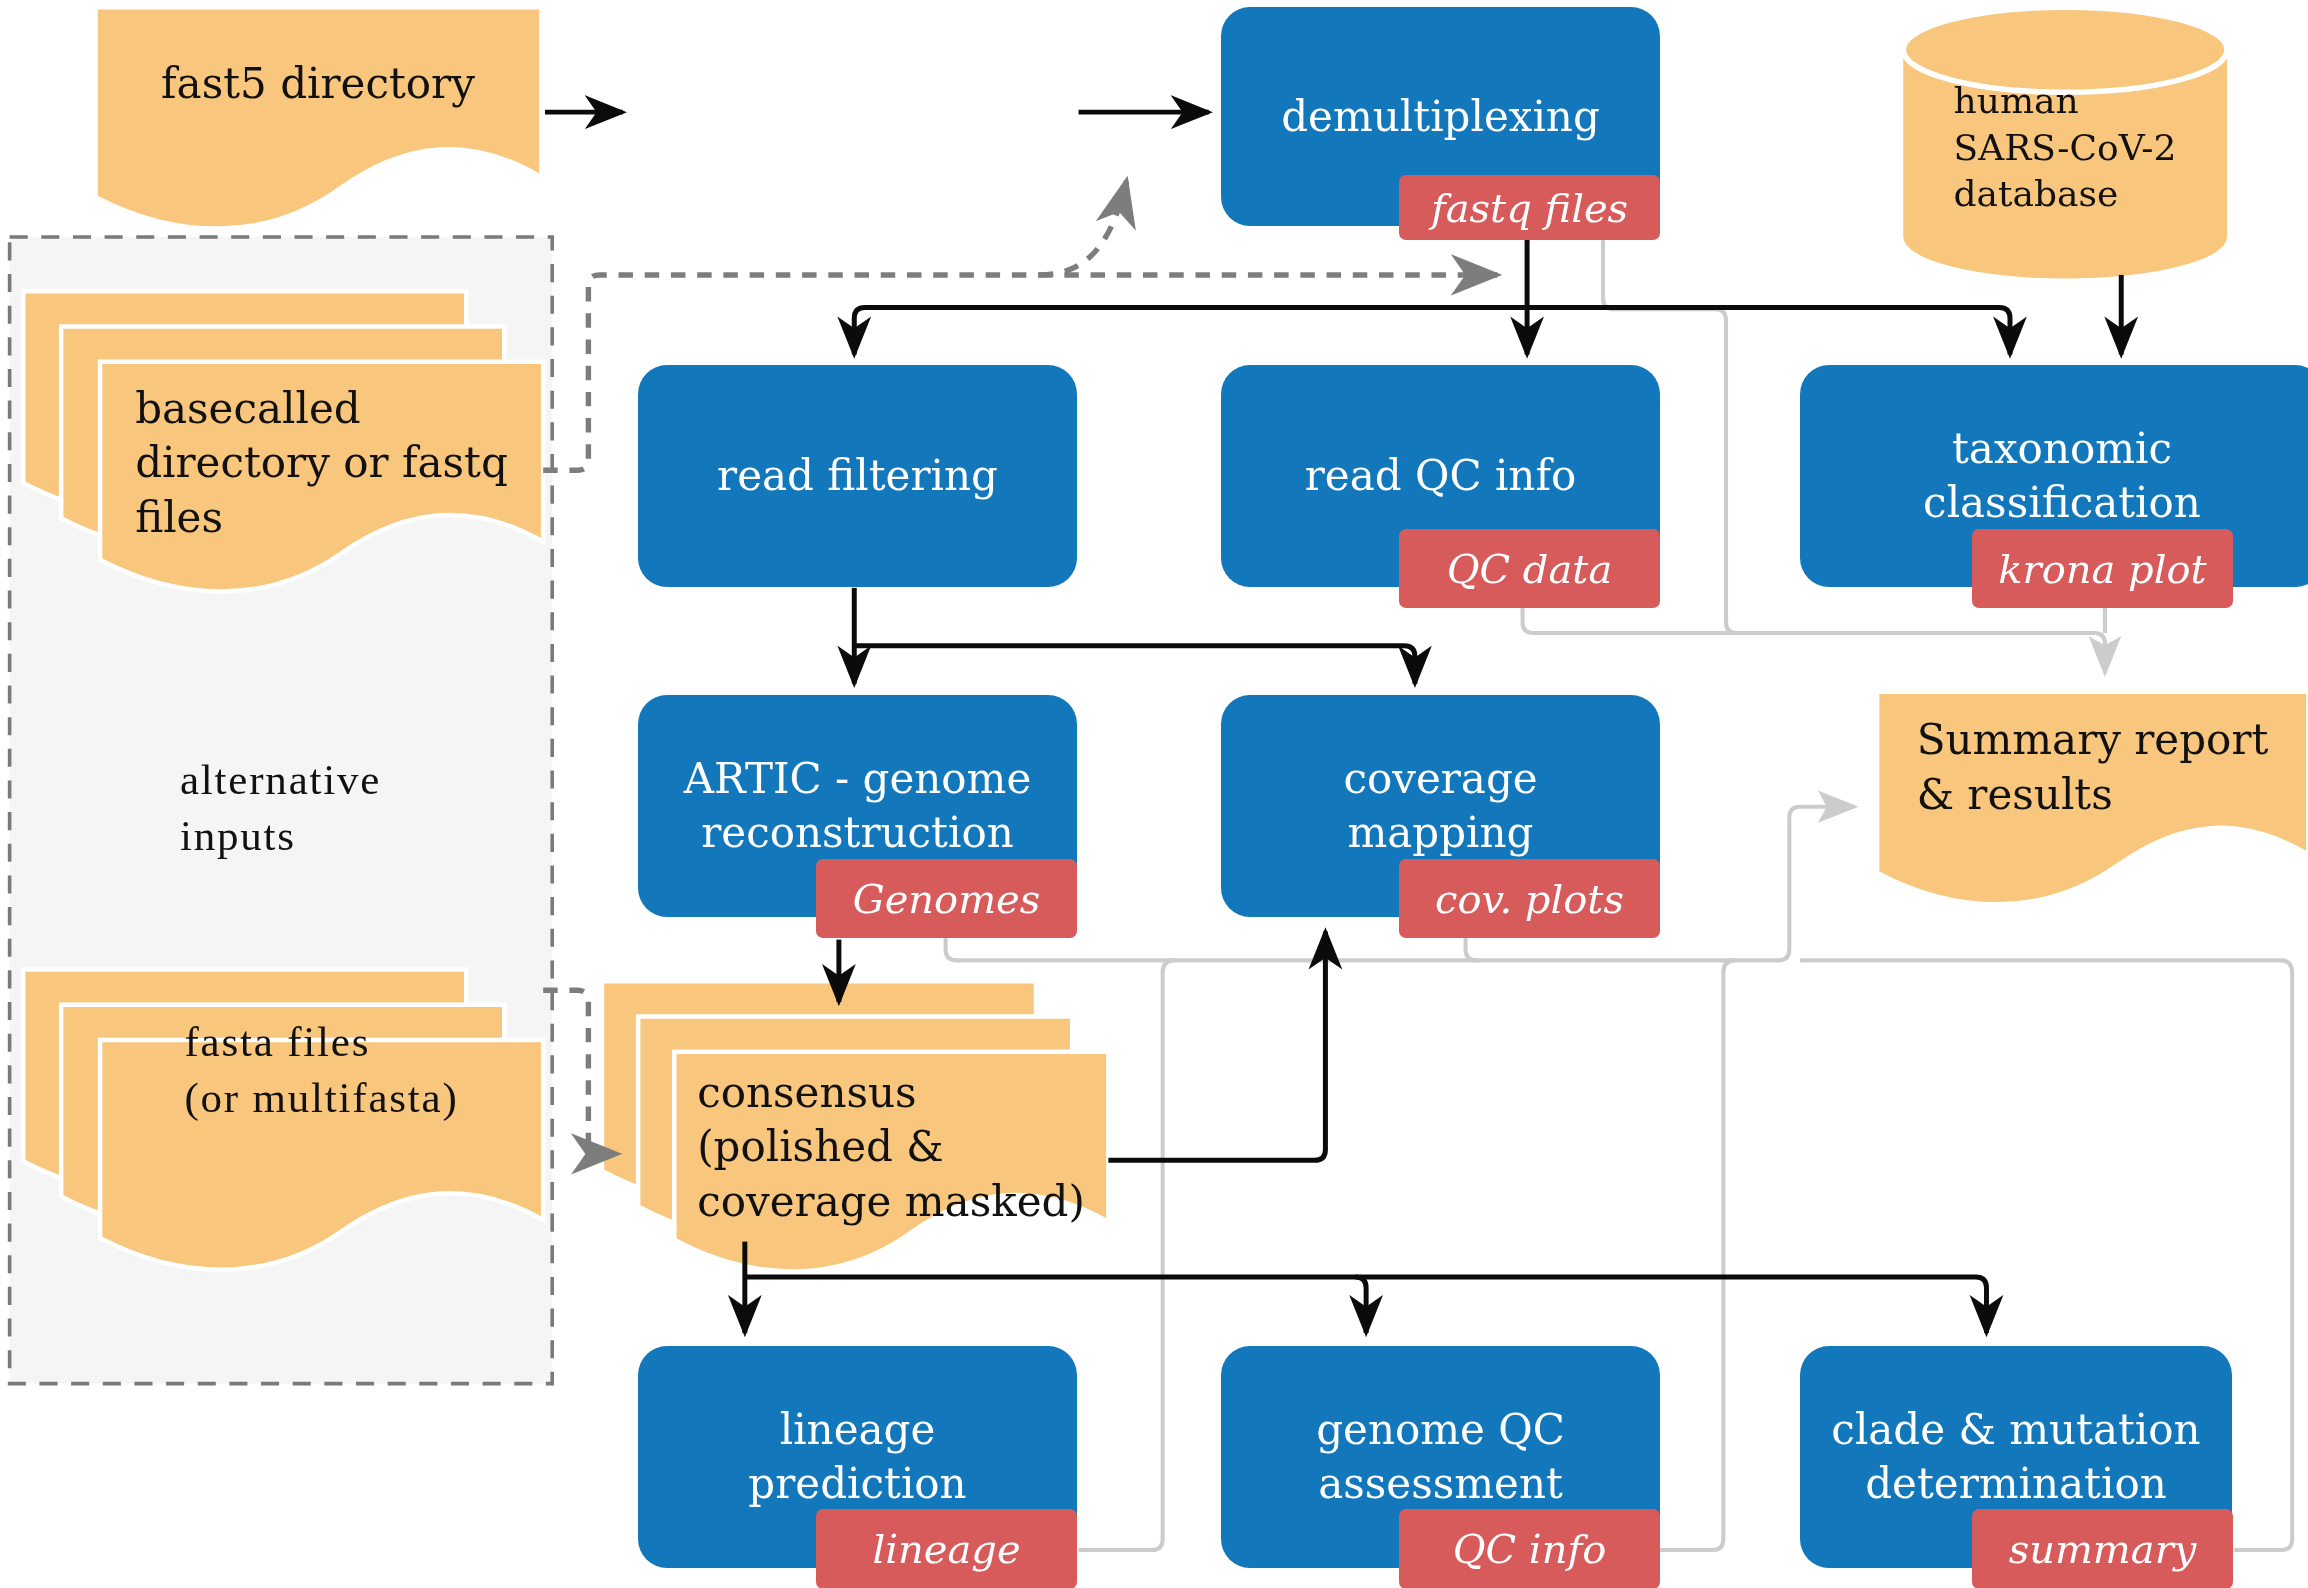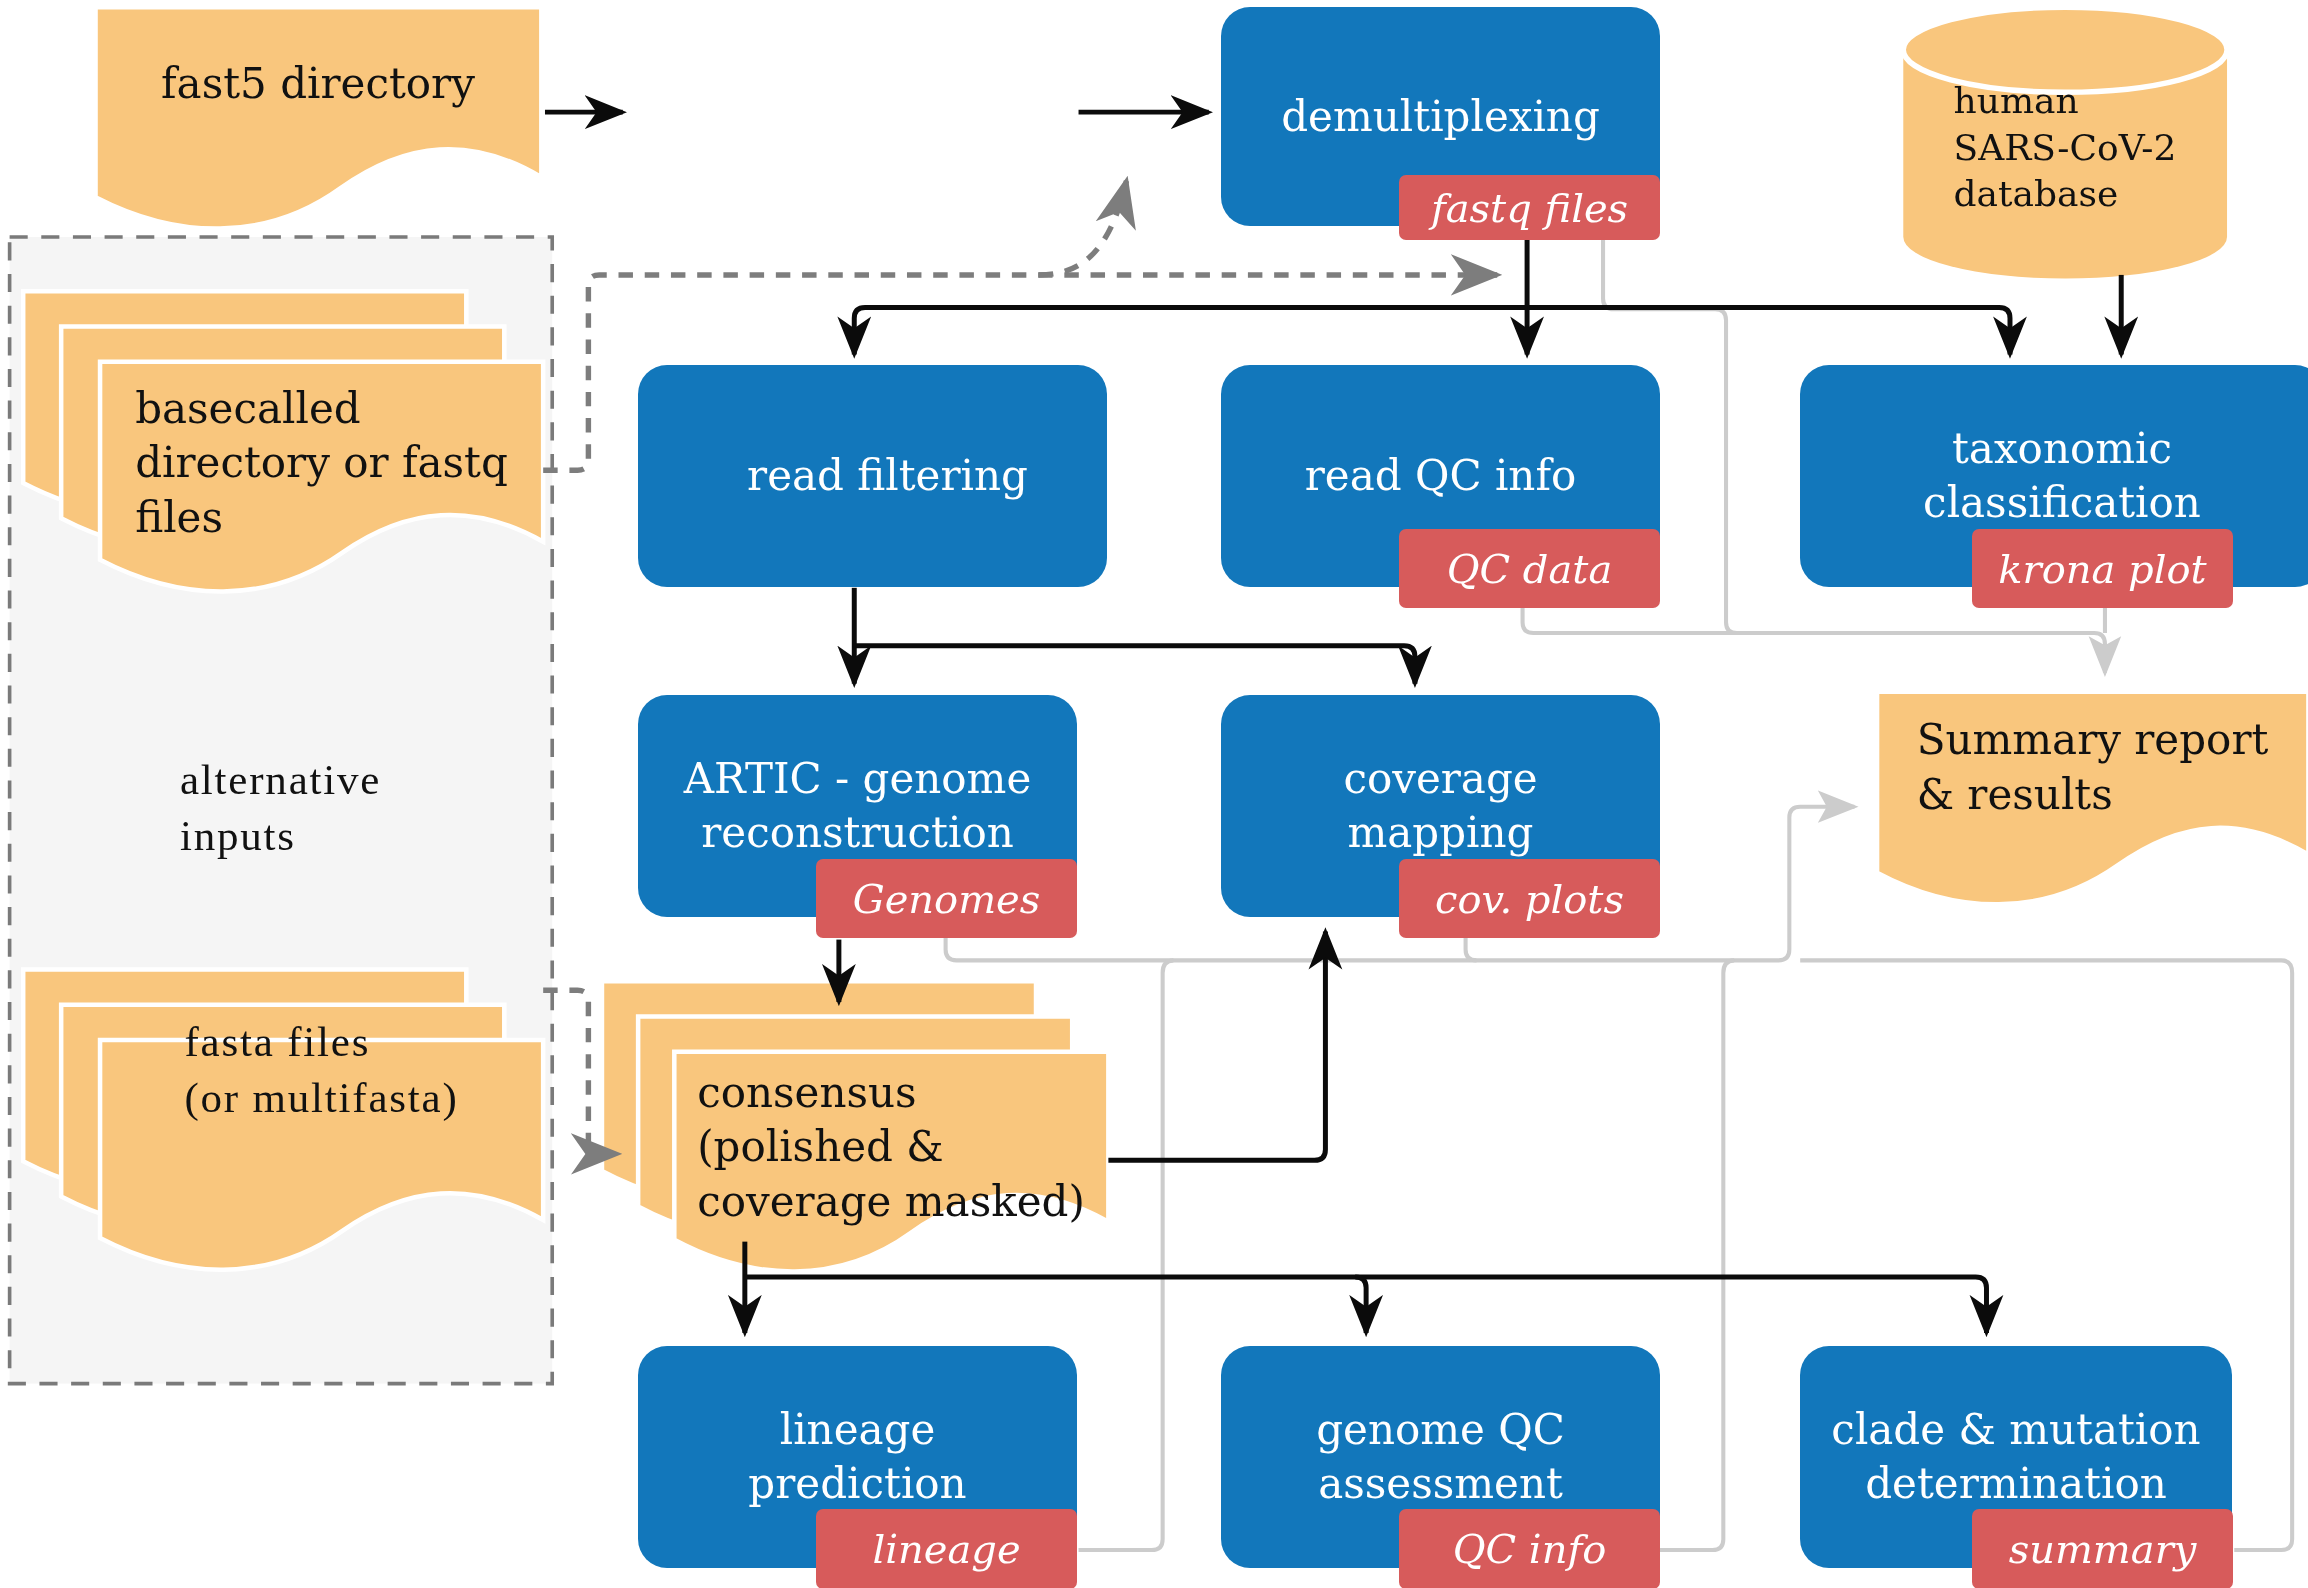--- a/index.html
+++ b/index.html
@@ -146,21 +146,21 @@
   <div class="doc-label" style="left:1877px;top:704px;width:431px;height:127px;">Summary report
 &amp; results</div>
 
   <div class="doc-label" style="left:1903px;top:62px;width:324px;height:172px;font-size:36px;">human
 SARS-CoV-2
 database</div>
 
 
   <div class="node" style="left:1221px;top:7.2px;width:439px;height:219px;">demultiplexing</div>
 
-  <div class="node" style="left:638px;top:365px;width:439px;height:222px;padding-left:30px;">read filtering</div>
+  <div class="node" style="left:638px;top:365px;width:439px;height:222px;">read filtering</div>
 
   <div class="node" style="left:1221px;top:365px;width:439px;height:222px;">read QC info</div>
 
   <div class="node" style="left:1800px;top:365px;width:524px;height:222px;">taxonomic
 classification</div>
 
   <div class="node" style="left:638px;top:695px;width:439px;height:222px;">ARTIC - genome
 reconstruction</div>
 
   <div class="node" style="left:1221px;top:695px;width:439px;height:222px;">coverage

